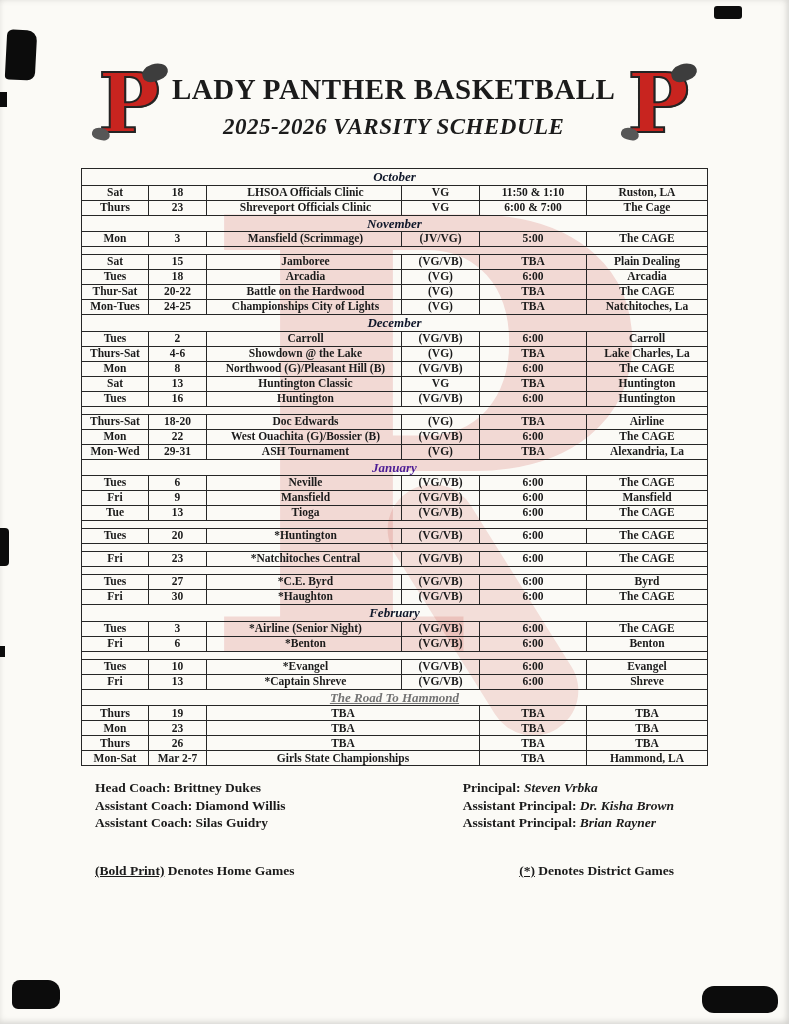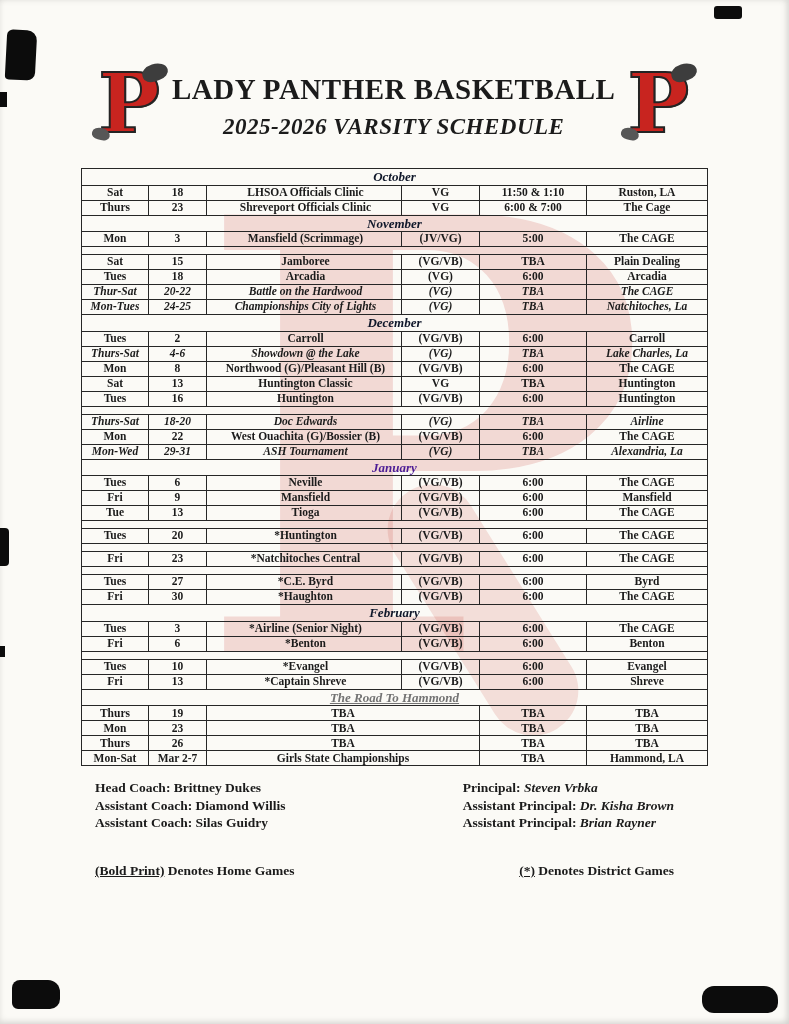--- a/index.html
+++ b/index.html
@@ -61,21 +61,21 @@
     border:1px solid #262626; text-align:center; vertical-align:middle;
     padding:0 3px; height:15px; line-height:1.18; background:transparent;
   }
   .schedule td.event-cell { text-align:center; padding-left:6px; }
   .schedule tr.month-row td { height:16px; }
   .month-label { font-style:italic; font-size:13px; font-weight:700; }
   .month-label.black { color:#0f172a; }
   .month-label.red { color:#4c1d95; }
   .month-label.red-underline { color:#737373; text-decoration:underline; }
   .schedule tr.spacer-row td { height:8px; }
-  .schedule tr.tournament td { font-style:italic; }
+  .schedule tr.tournament td { }
 
   
   .footer {
     position:relative; z-index:3; display:flex; justify-content:space-between;
     padding:14px 115px 0 95px; font-size:13.5px; font-weight:700;
   }
   .fline { margin-bottom:1px; line-height:1.22; }
   .fname.italic { font-style:italic; }
   .notes {
     position:relative; z-index:3; display:flex; justify-content:space-between;

